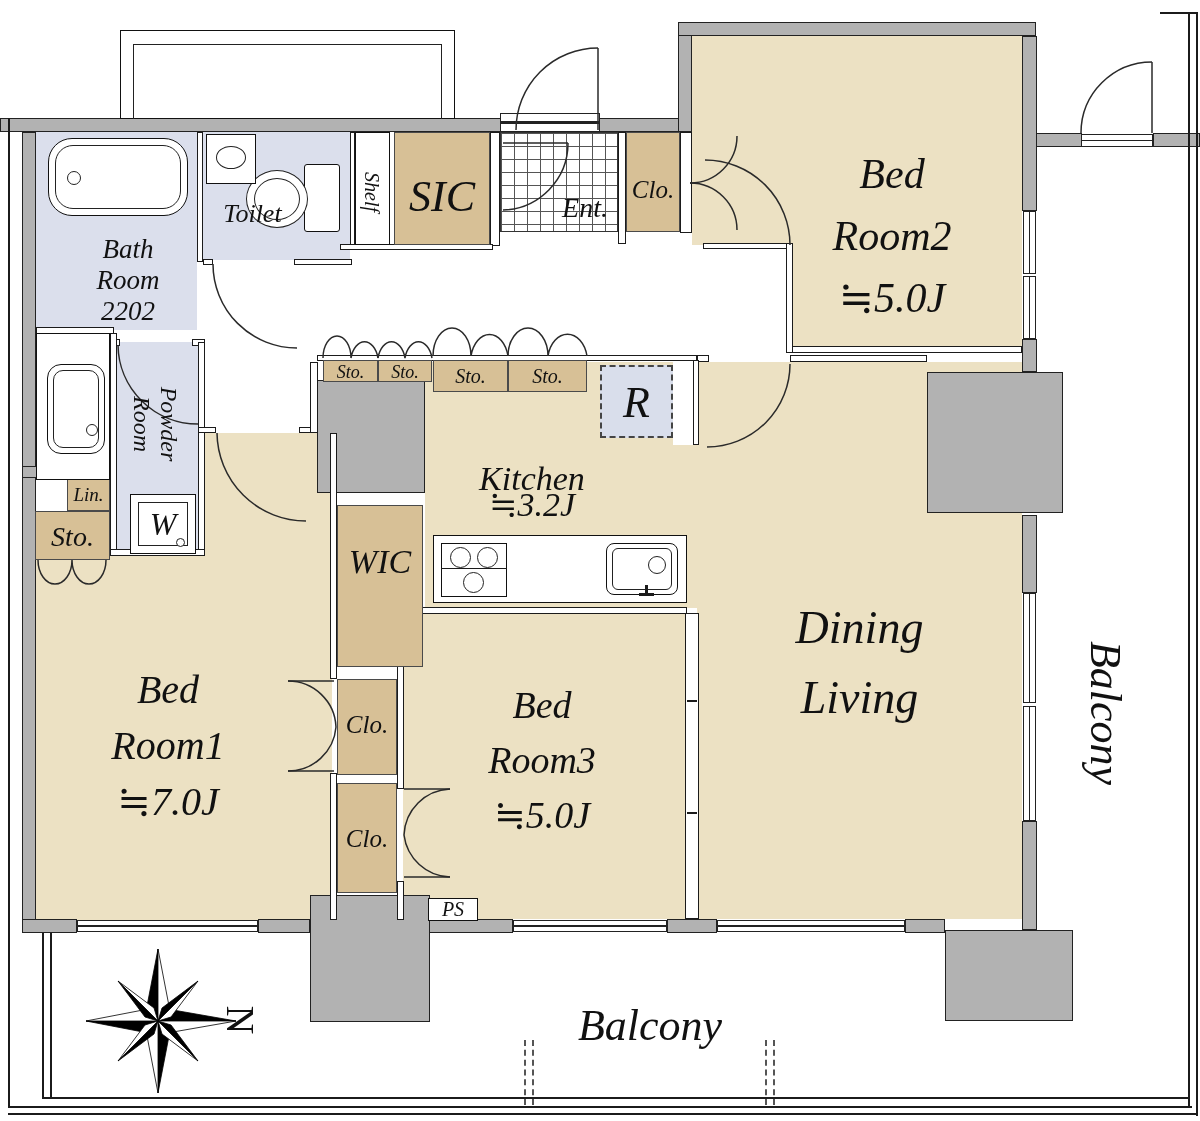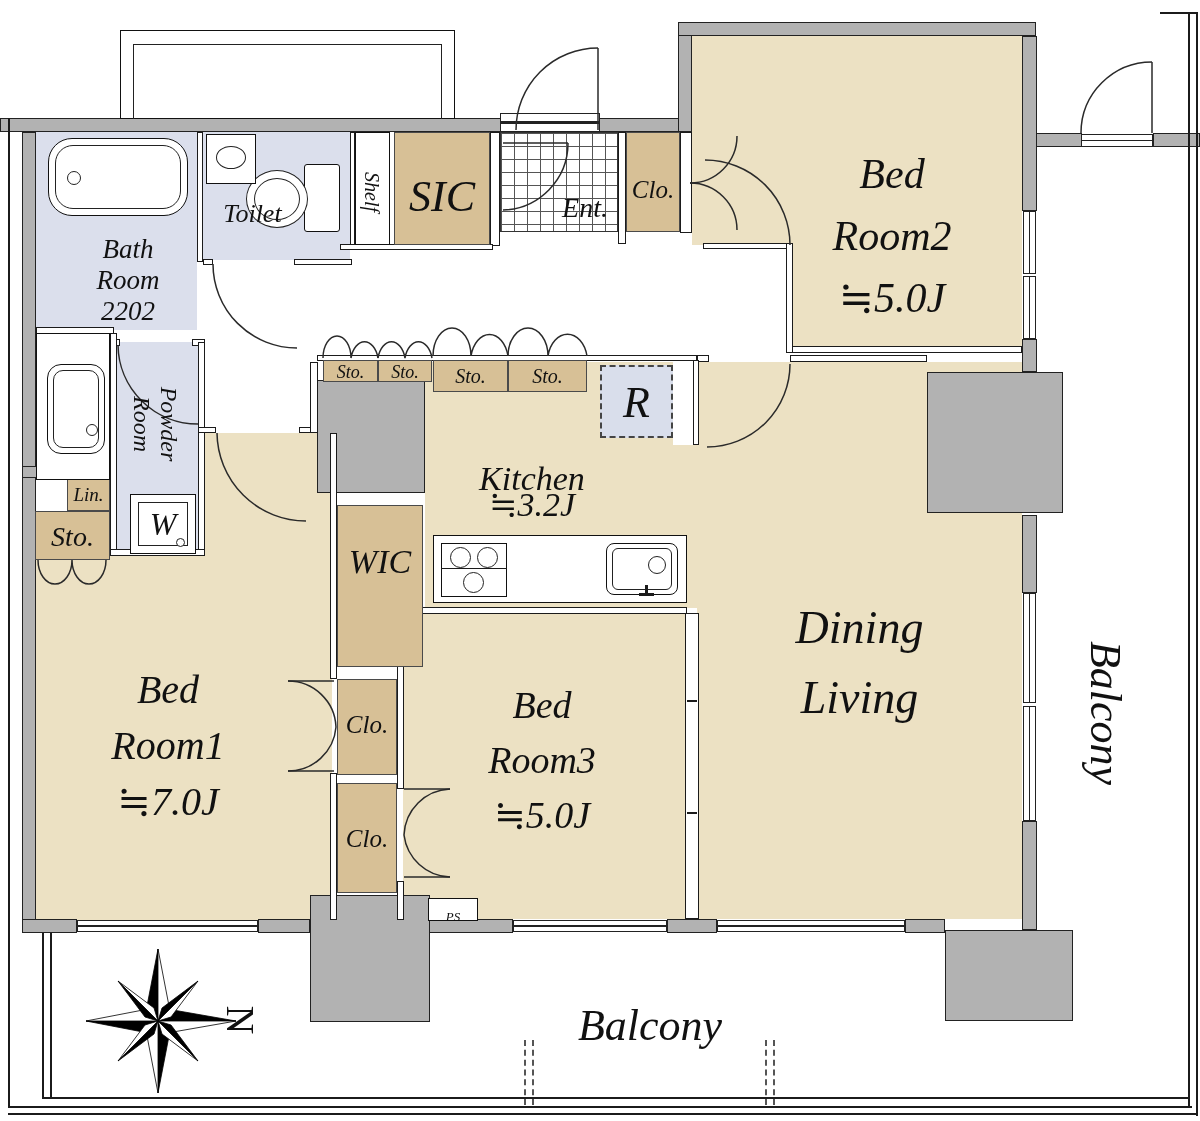--- a/index.html
+++ b/index.html
@@ -266,18 +266,18 @@
     <div>Room1</div>
     <div>≒7.0J</div>
   </div>
   <div class="lbl" style="left:335px;top:710px;width:64px;height:28px;font-size:25px;">Clo.</div>
   <div class="lbl" style="left:335px;top:824px;width:64px;height:28px;font-size:25px;">Clo.</div>
   <div class="lbl col" style="left:412px;top:680px;width:260px;height:160px;font-size:38px;gap:17px;">
     <div>Bed</div>
     <div>Room3</div>
     <div>≒5.0J</div>
   </div>
-  <div class="lbl" style="left:428px;top:899px;width:50px;height:34px;font-size:13px;">PS</div>
+  <div class="lbl" style="left:428px;top:899px;width:50px;height:20px;font-size:20px;">PS</div>
   <div class="lbl" style="left:540px;top:1000px;width:220px;height:52px;font-size:44px;">Balcony</div>
   <div class="lbl rot" style="left:985px;top:687px;width:240px;height:52px;font-size:44px;">Balcony</div>
   <div class="lbl rot" style="left:216px;top:996px;width:48px;height:48px;font-size:40px;font-style:normal;">N</div>
 
 </div>
 
 </body></html>

